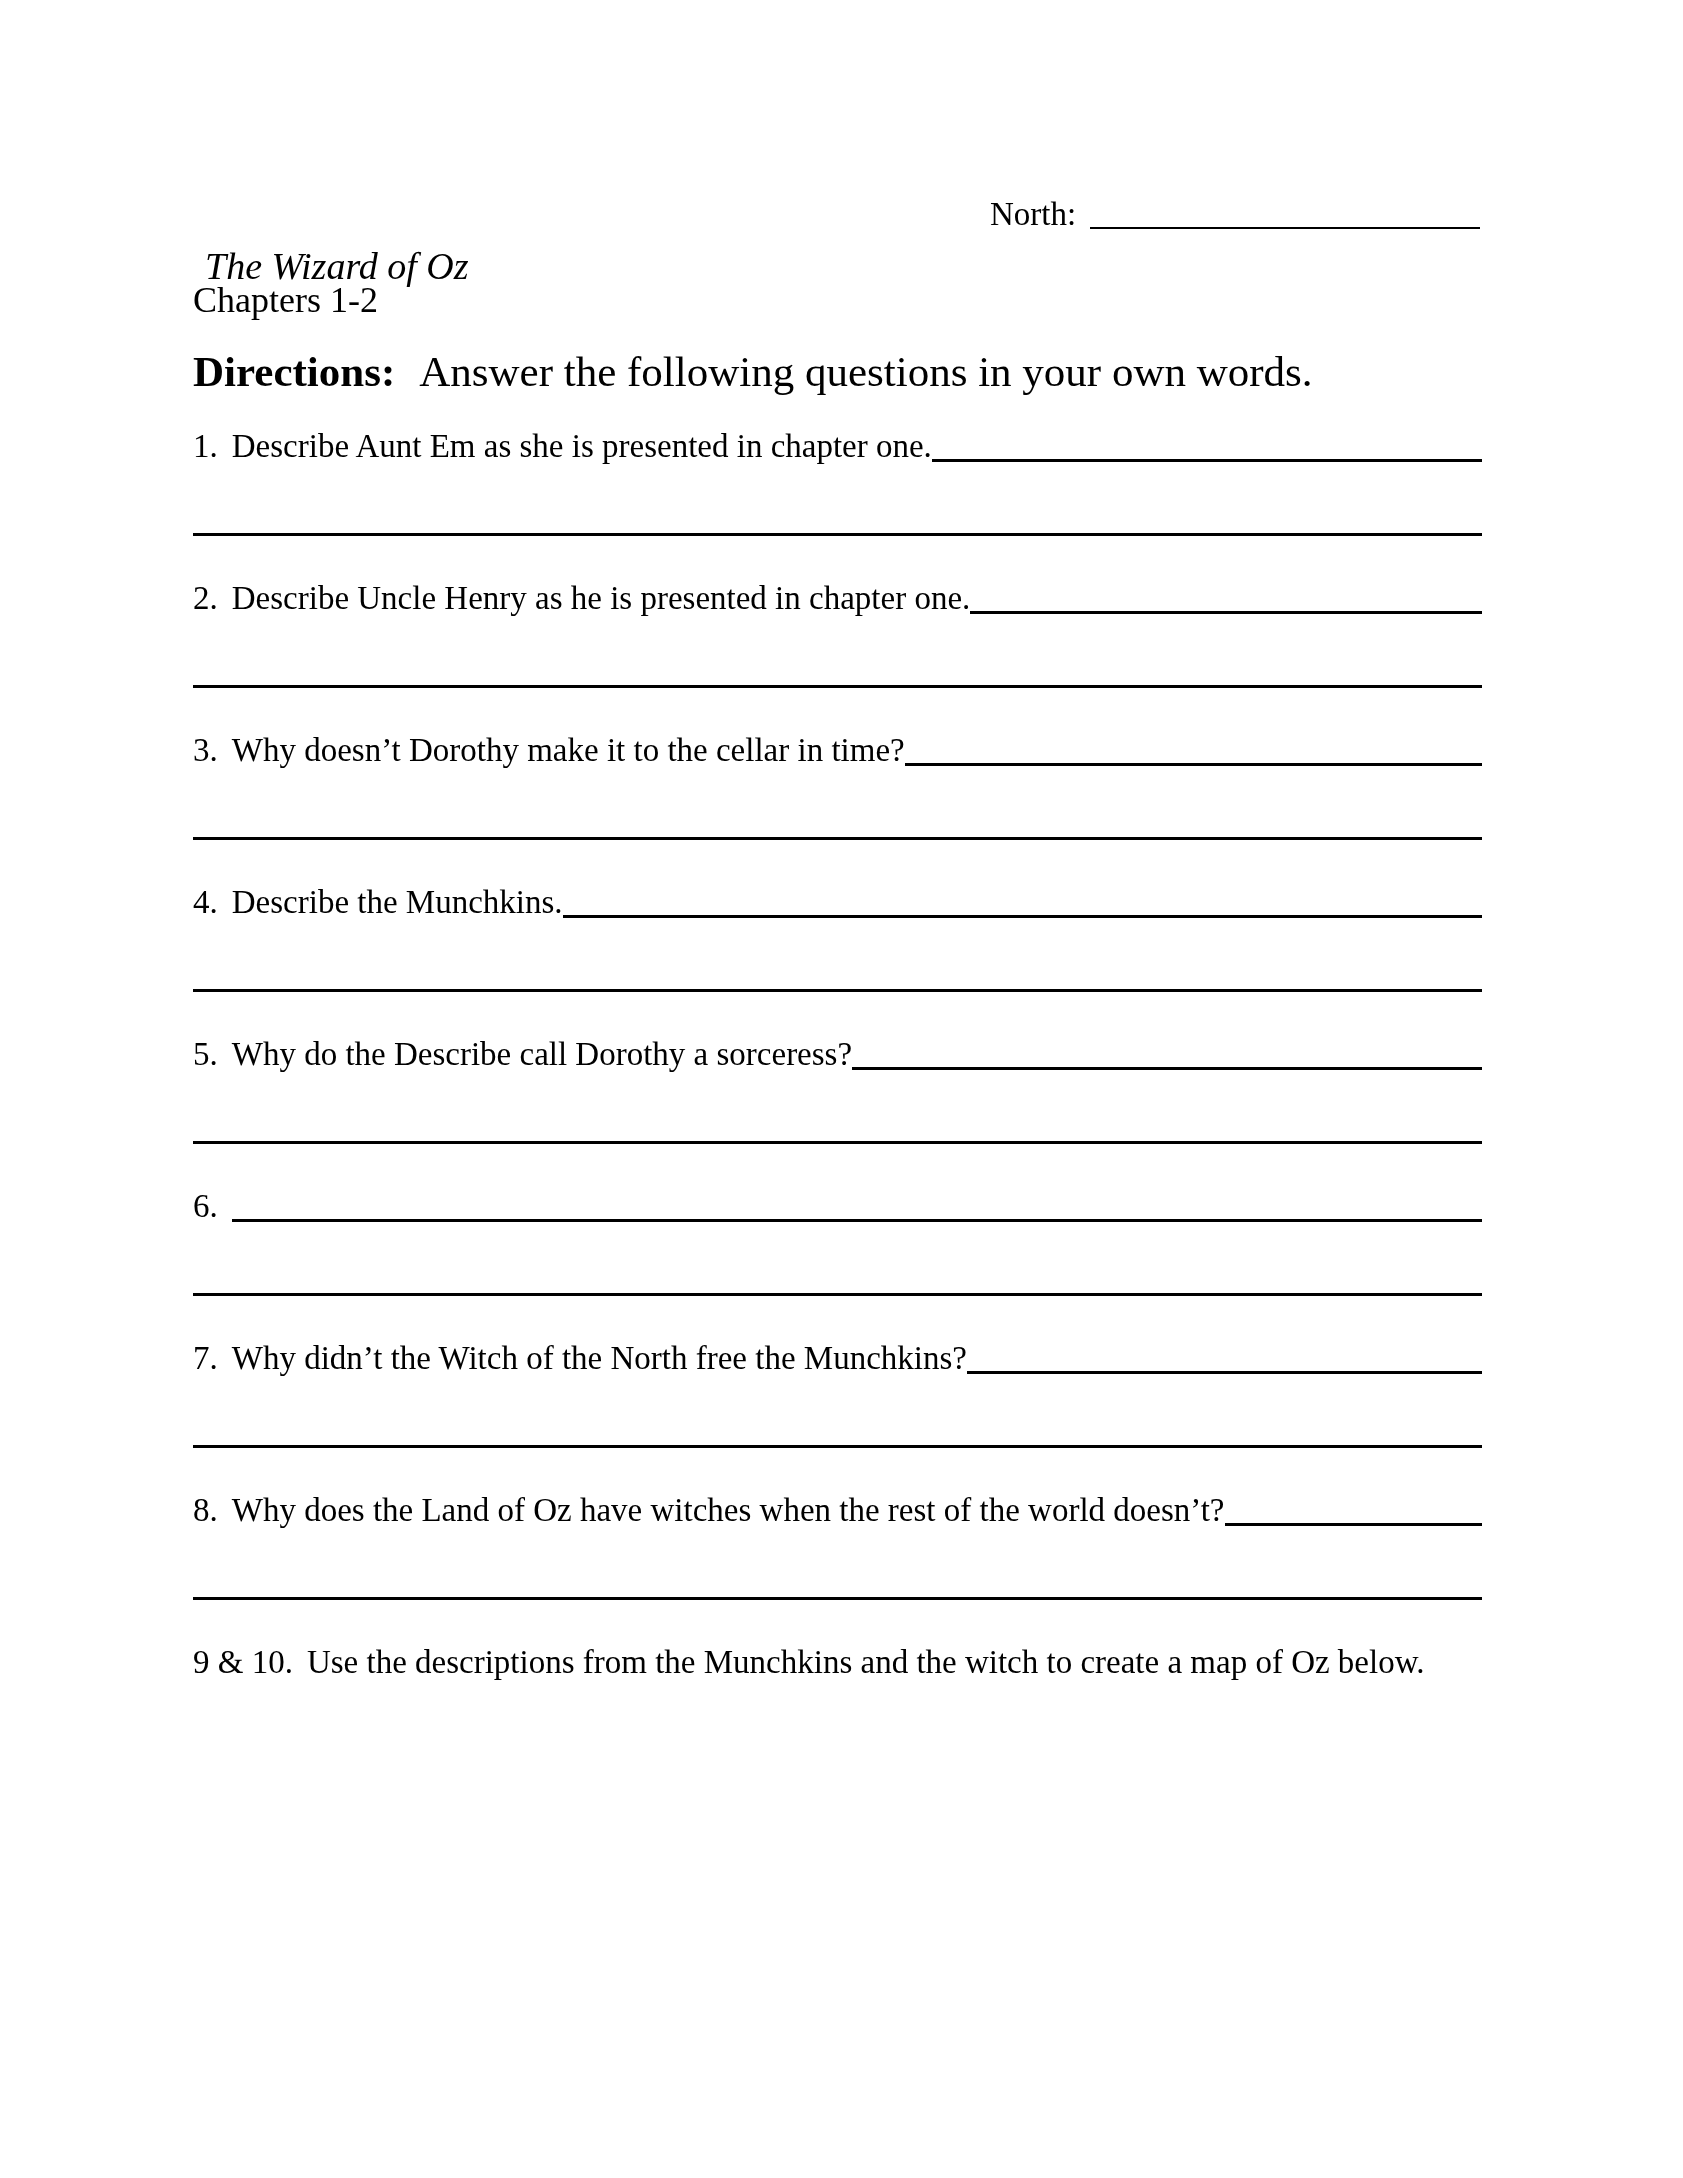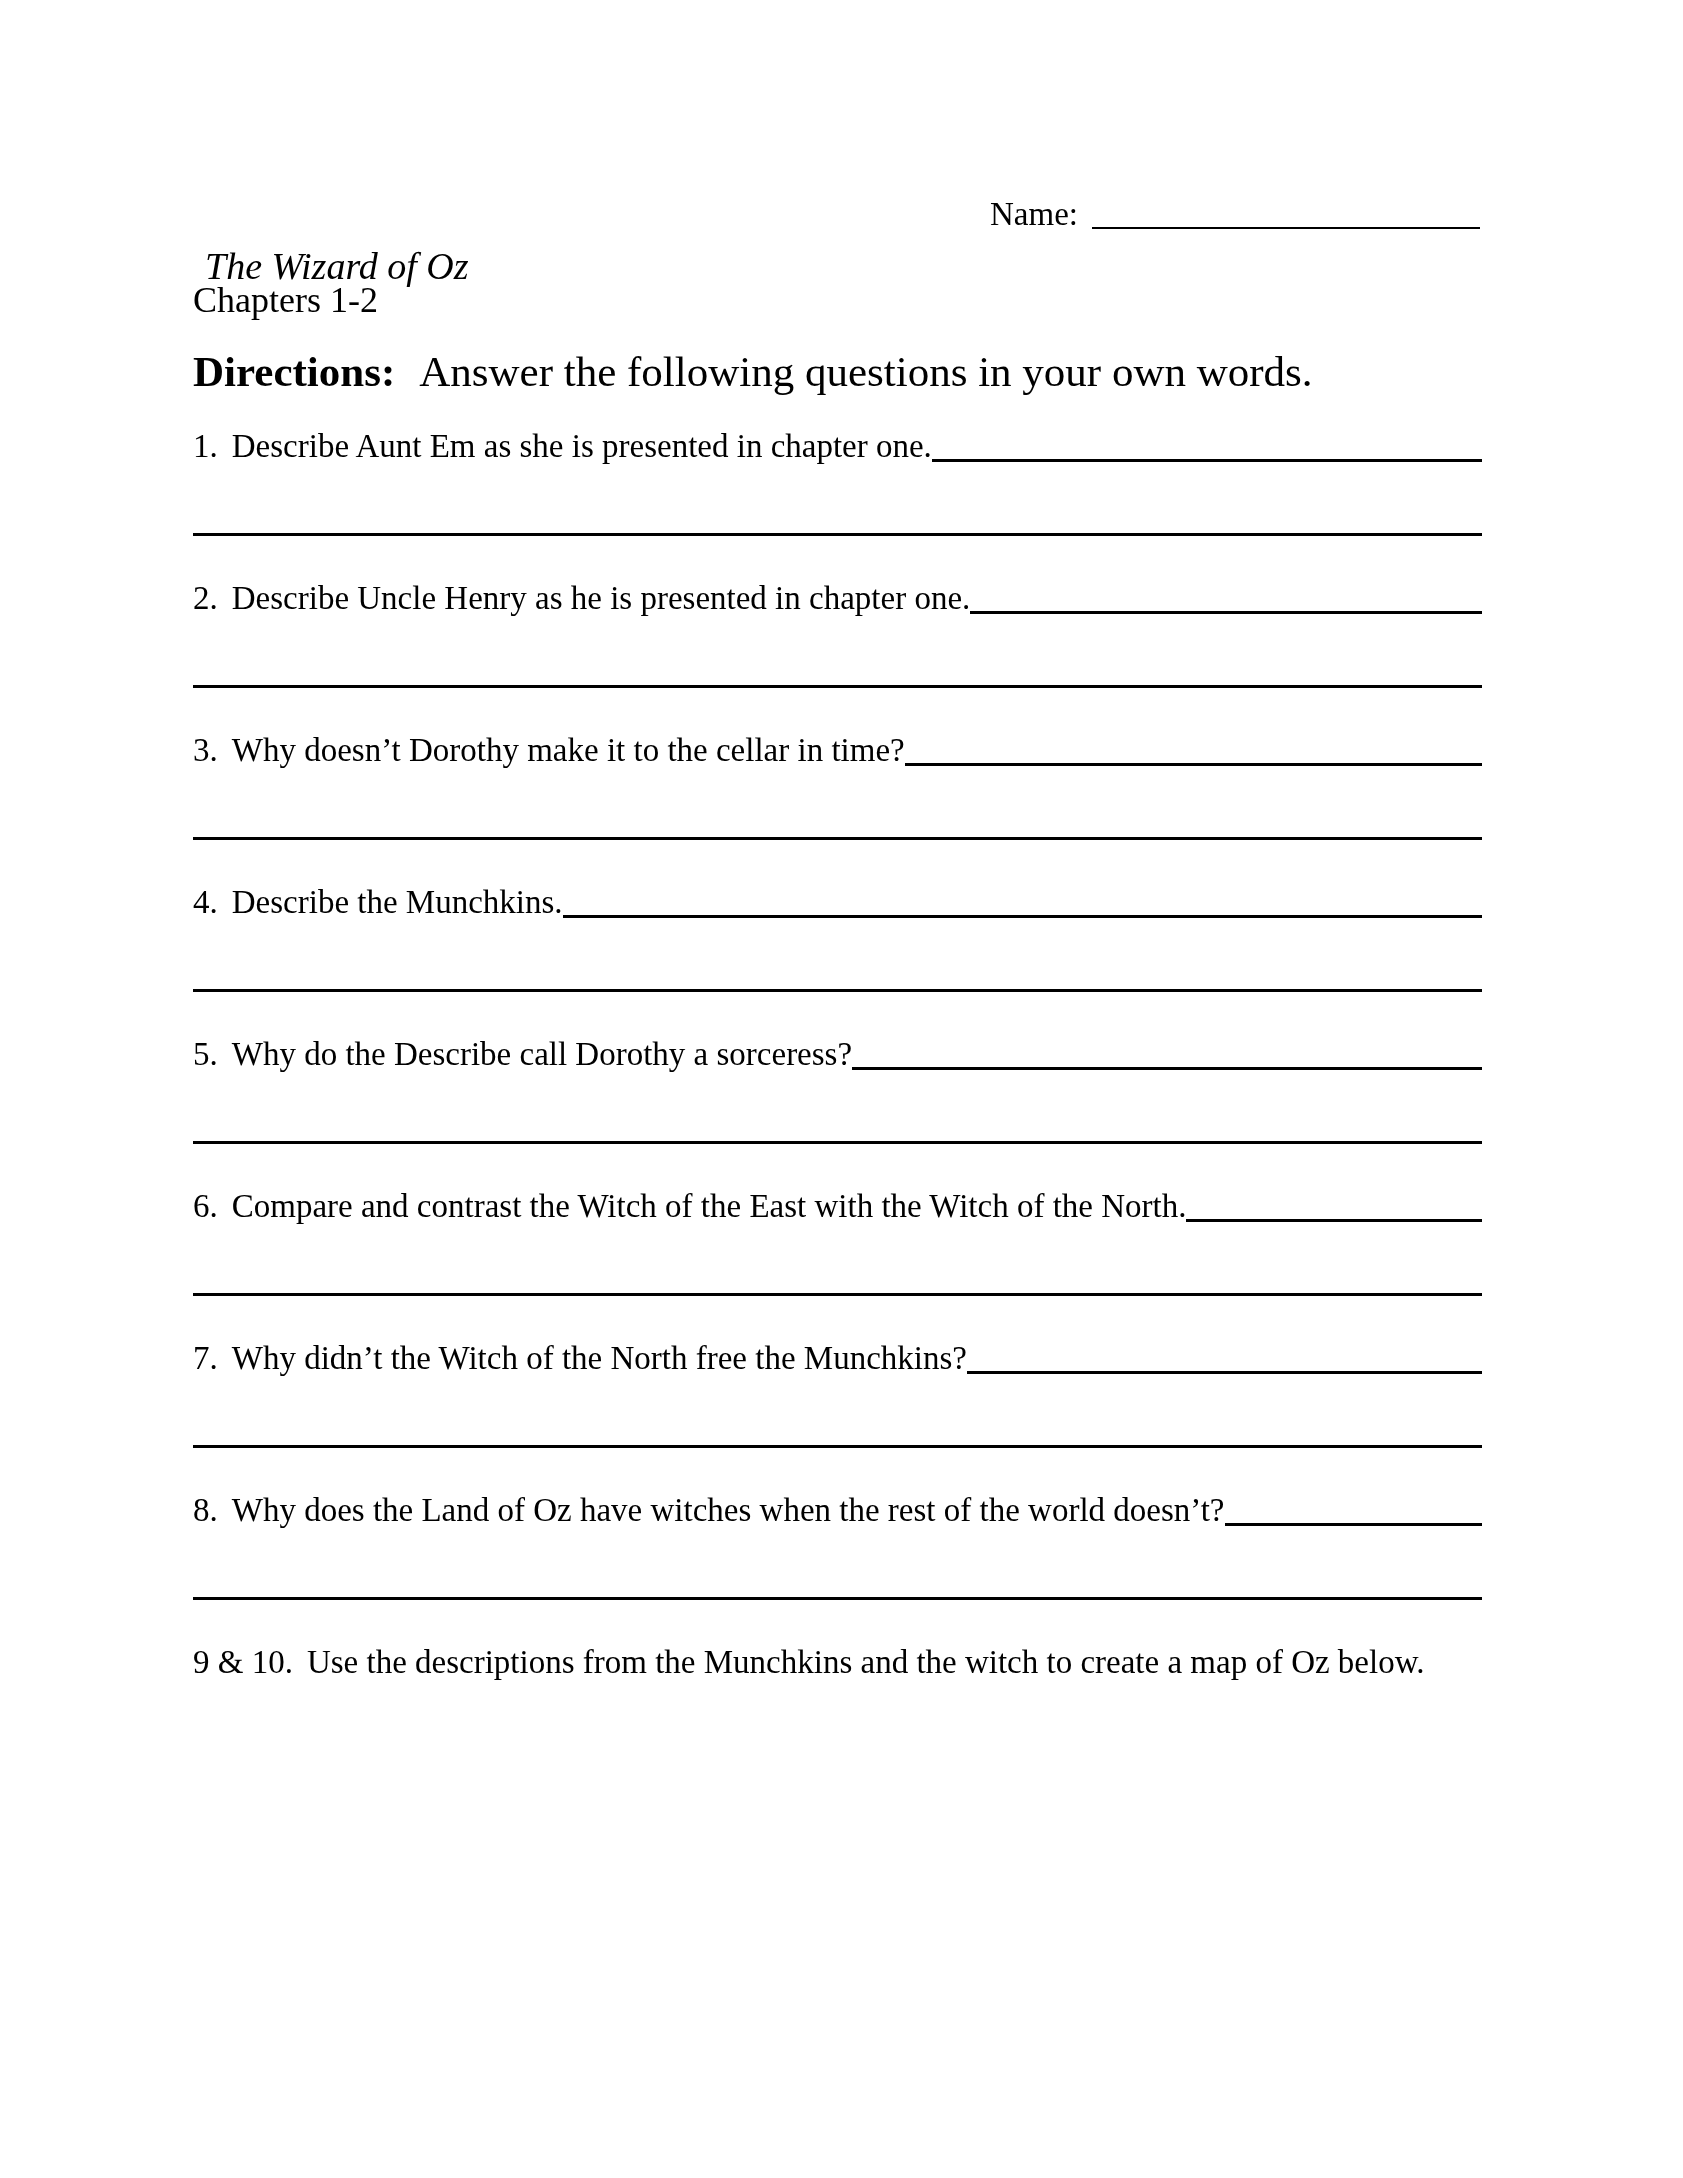--- a/index.html
+++ b/index.html
@@ -104,21 +104,21 @@
     margin-top: 65px;
     height: 0;
   }
 </style>
 </head>
 <body>
 
 <div class="page">
 
   <div class="name-row">
-    <span class="name-label">Name:</span>
+    <span class="name-label">North:</span>
     <span class="name-line"></span>
   </div>
 
   <h1 class="title">The Wizard of Oz</h1>
   <div class="subtitle">Chapters 1-2</div>
 
   <div class="directions">
     <span class="dir-label">Directions:</span><span class="dir-text">Answer the following questions in your own words.</span>
   </div>
 
@@ -165,21 +165,20 @@
         <span class="q-num">5.</span>
         <span class="q-text">Why do the Describe call Dorothy a sorceress?</span>
         <span class="blank"></span>
       </div>
       <div class="rule"></div>
     </div>
 
     <div class="qa">
       <div class="q-row">
         <span class="q-num">6.</span>
-        <span class="q-text">Compare and contrast the Witch of the East with the Witch of the North.</span>
         <span class="blank"></span>
       </div>
       <div class="rule"></div>
     </div>
 
     <div class="qa">
       <div class="q-row">
         <span class="q-num">7.</span>
         <span class="q-text">Why didn’t the Witch of the North free the Munchkins?</span>
         <span class="blank"></span>

